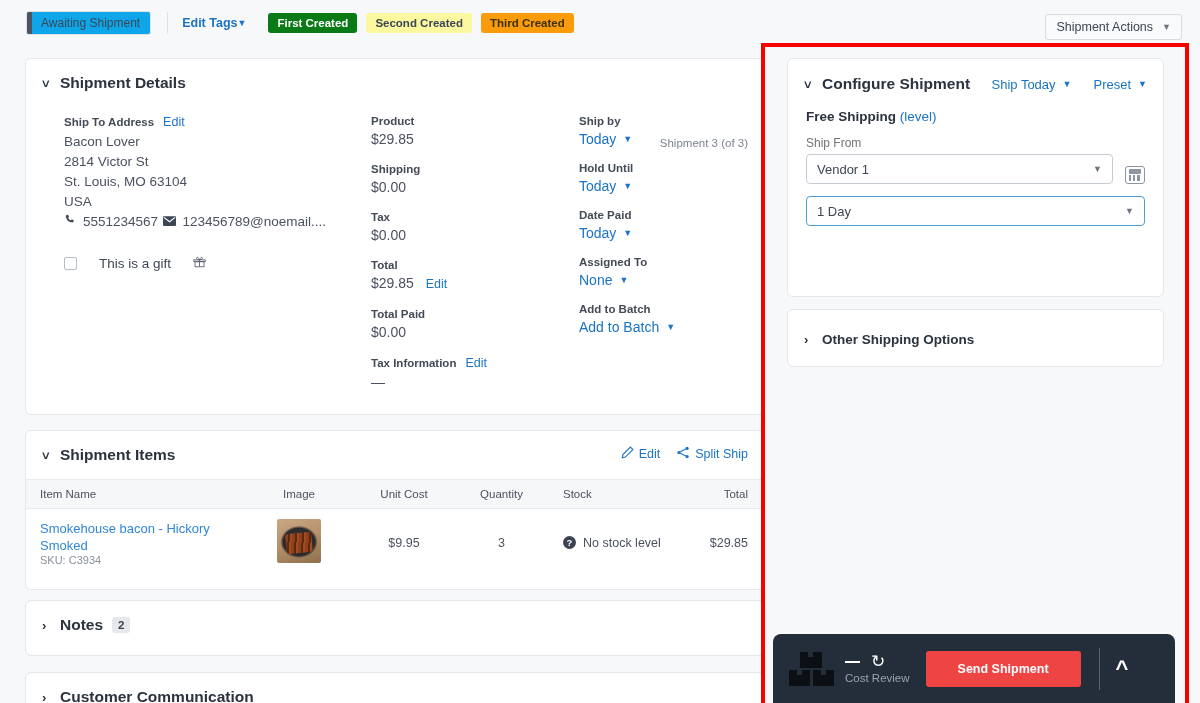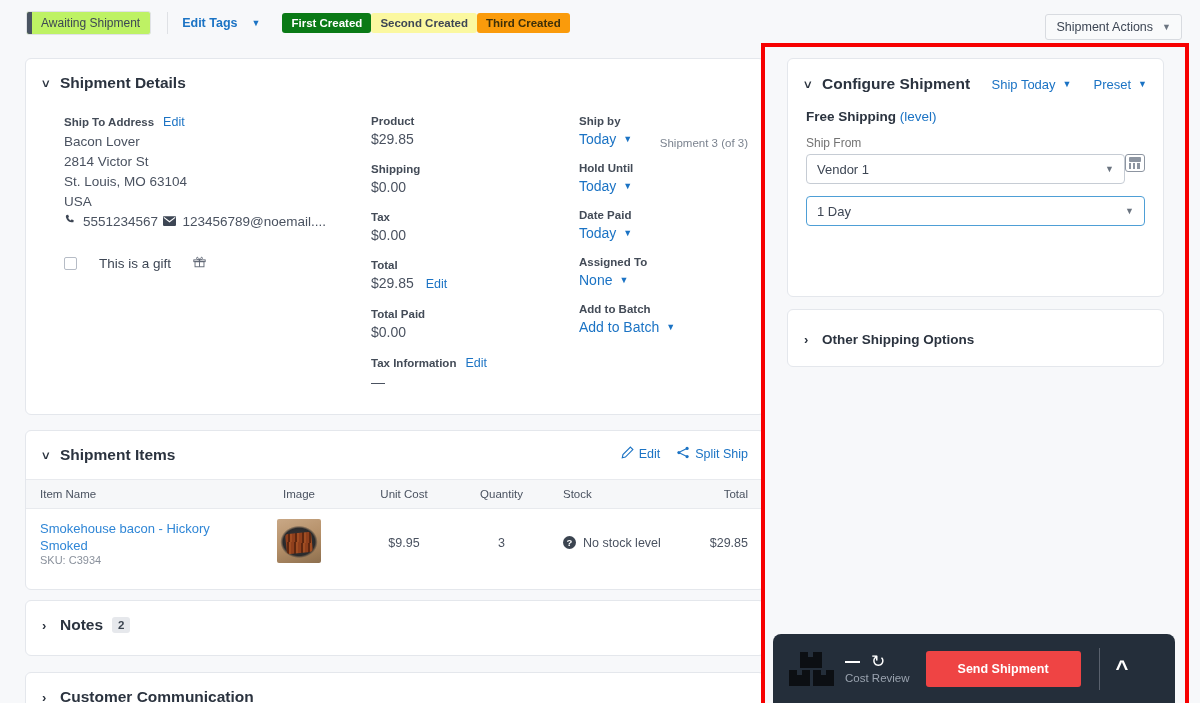--- a/index.html
+++ b/index.html
@@ -18,41 +18,41 @@
   
   .topbar {
     position: absolute; left: 0; top: 0; width: 1200px; height: 46px;
     background: #f7f8fa;
     display: flex; align-items: center;
     padding: 0 14px;
   }
   .status-pill {
     display: flex; align-items: center;
     height: 24px;
-    background: #bef264;
+    background: #0ea5e9;
     border: 1px solid #e0e2e6;
     border-radius: 3px;
     margin-left: 12px;
     padding-right: 10px;
   }
   .status-pill .bar {
     width: 5px; height: 22px; background: #4a5462; border-radius: 2px 0 0 2px;
     margin-right: 9px;
   }
   .status-pill .txt { font-size: 12px; color: #3d4654; }
 
   .vsep { width: 1px; height: 22px; background: #dfe1e5; margin: 0 14px 0 16px; }
 
   .edit-tags {
     color: #1b73c4; font-size: 12.5px; font-weight: bold; cursor: pointer;
-    display: flex; align-items: center; gap: 14px;
+    display: flex; align-items: center; gap: 0;
   }
   .caret-d { font-size: 9px; line-height: 1; }
 
-  .tags { display: flex; align-items: center; margin-left: 22px; }
+  .tags { display: flex; align-items: center; gap: 9px; margin-left: 22px; }
   .tag {
     height: 20px; line-height: 20px;
     padding: 0 9px; border-radius: 3px;
     font-size: 11.5px; font-weight: bold;
     white-space: nowrap;
   }
 
   .shipment-actions {
     position: absolute; right: 18px; top: 14px;
     height: 26px; display: flex; align-items: center; gap: 9px;
@@ -173,21 +173,21 @@
   .cs-head { display: flex; align-items: center; padding: 0 16px; height: 50px; }
   .cs-head-links { margin-left: auto; display: flex; align-items: center; gap: 22px; }
   .cs-link { color: #1b73c4; font-size: 13px; cursor: pointer; display: flex; align-items: center; gap: 7px; }
 
   .cs-body { padding: 0 18px; }
   .req-label { font-size: 12px; color: #5b6270; margin-bottom: 4px; }
   .req-value { font-size: 13.5px; font-weight: bold; color: #2b333f; margin-bottom: 12px; }
   .req-value .mapped { color: #1b73c4; font-weight: normal; }
 
   .f-label { font-size: 12px; color: #737373; margin-bottom: 4px; }
-  .sel-row { display: flex; align-items: flex-start; gap: 0; margin-bottom: 12px; }
+  .sel-row { display: flex; align-items: flex-end; gap: 12px; margin-bottom: 12px; }
   .select {
     flex: 1; height: 30px; border: 1px solid #c6ccd4; border-radius: 4px;
     background: #fff; display: flex; align-items: center;
     padding: 0 10px; font-size: 13px; color: #3d4654; cursor: pointer;
     position: relative;
   }
   .select.focus { border: 1px solid #4e9fd6; }
   .select .scaret { margin-left: auto; color: #6b7480; font-size: 9px; }
 
   .calc-ico {

